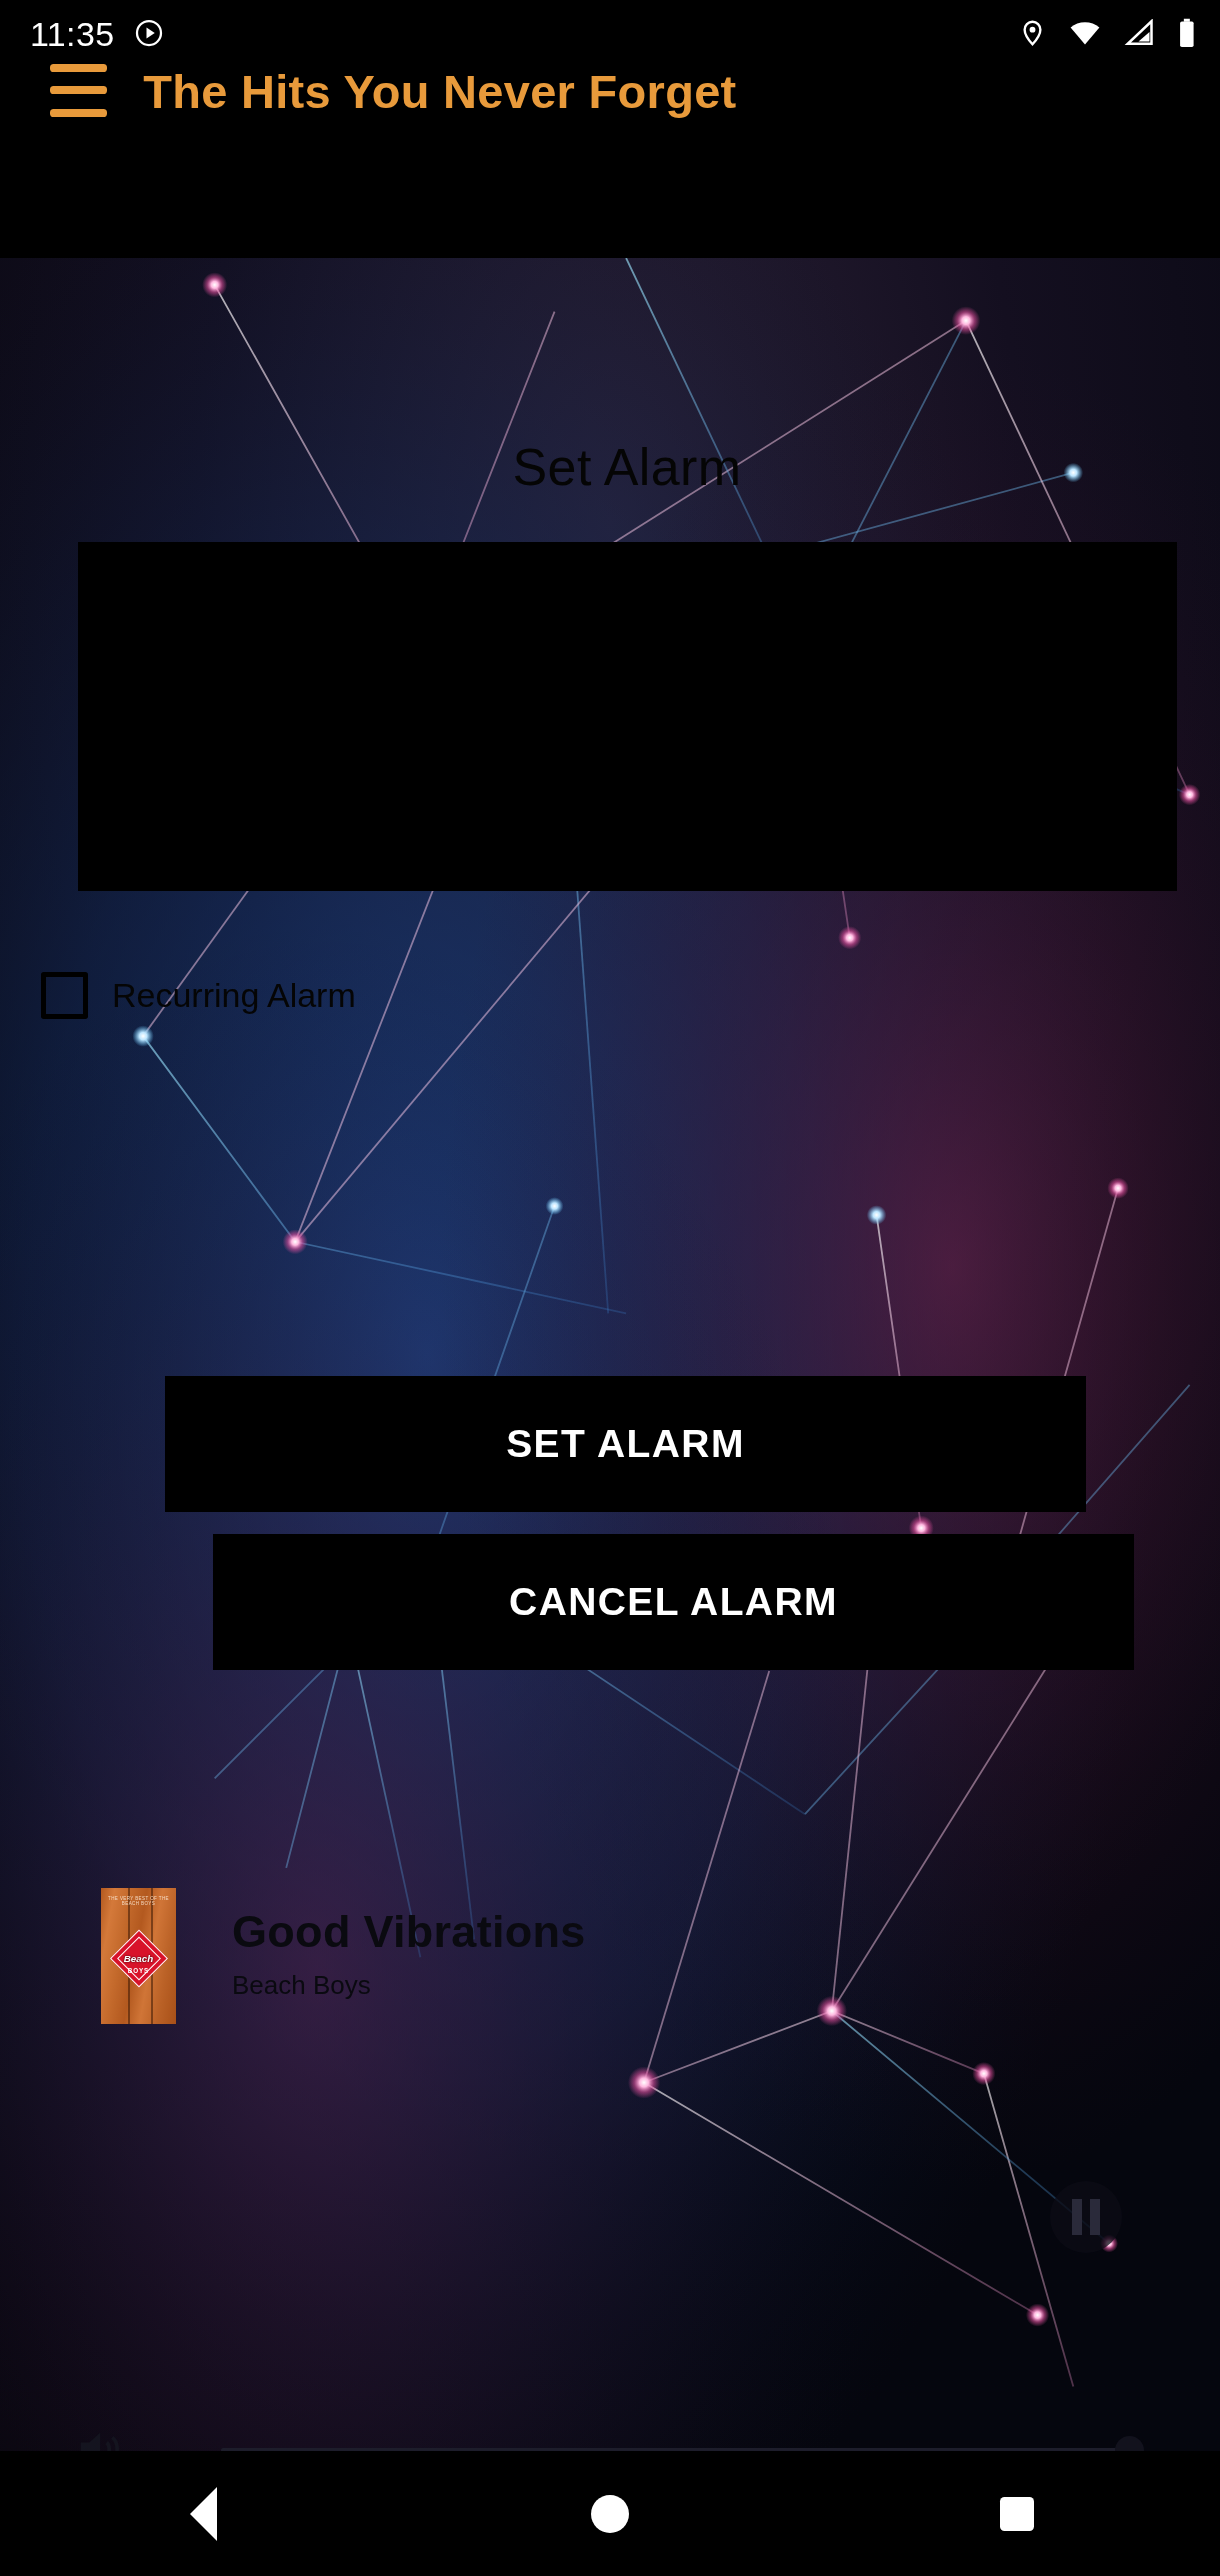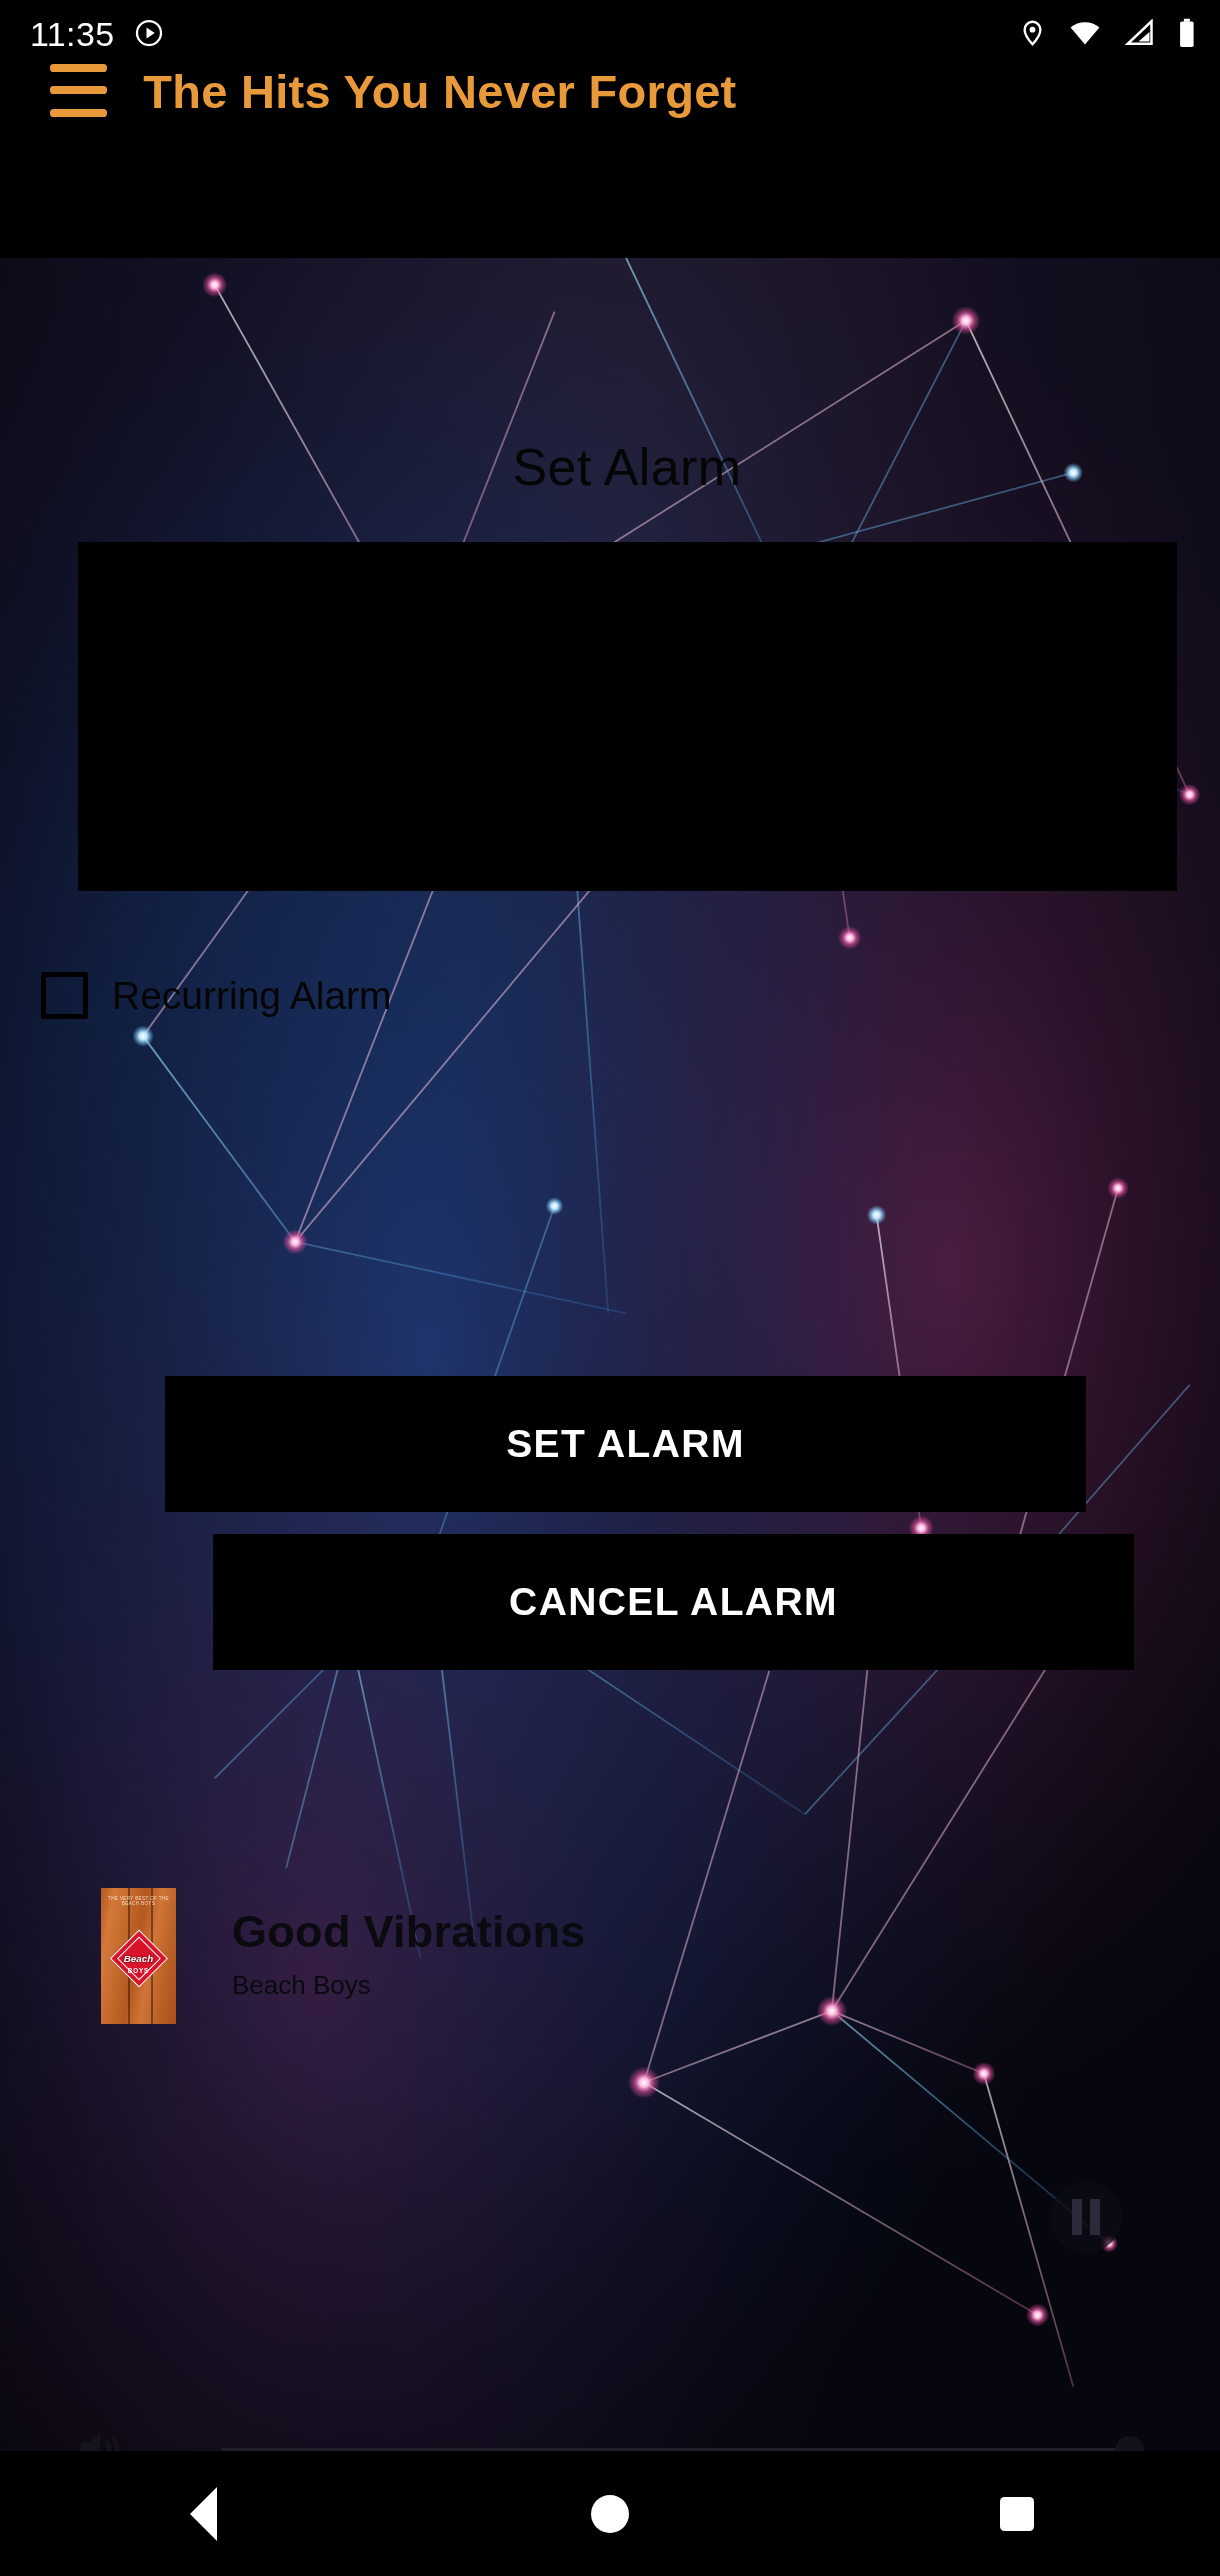--- a/index.html
+++ b/index.html
@@ -58,21 +58,21 @@
     width:1099px; height:349px; background:#000;
   }
   #recurring-row {
     position:absolute; left:24px; top:714px;
     display:flex; align-items:center; gap:24px;
   }
   #recurring-checkbox {
     width:47px; height:47px; border:5.4px solid #000; background:transparent;
     border-radius:2.7px; cursor:pointer;
   }
-  #recurring-label { color:#050505; font-size:39px; }
+  #recurring-label { color:#050505; font-size:34px; }
 
   .alarm-btn {
     position:absolute; left:148px; width:921px; height:136px;
     background:#000; color:#fff; border:none;
     font-family:"Liberation Sans", sans-serif;
     font-size:39px; font-weight:bold; letter-spacing:1.4px;
     cursor:pointer; display:flex; align-items:center; justify-content:center;
   }
   #set-alarm-button { top:1118px; }
   #cancel-alarm-button { top:1276px;margin-left:48px; }

